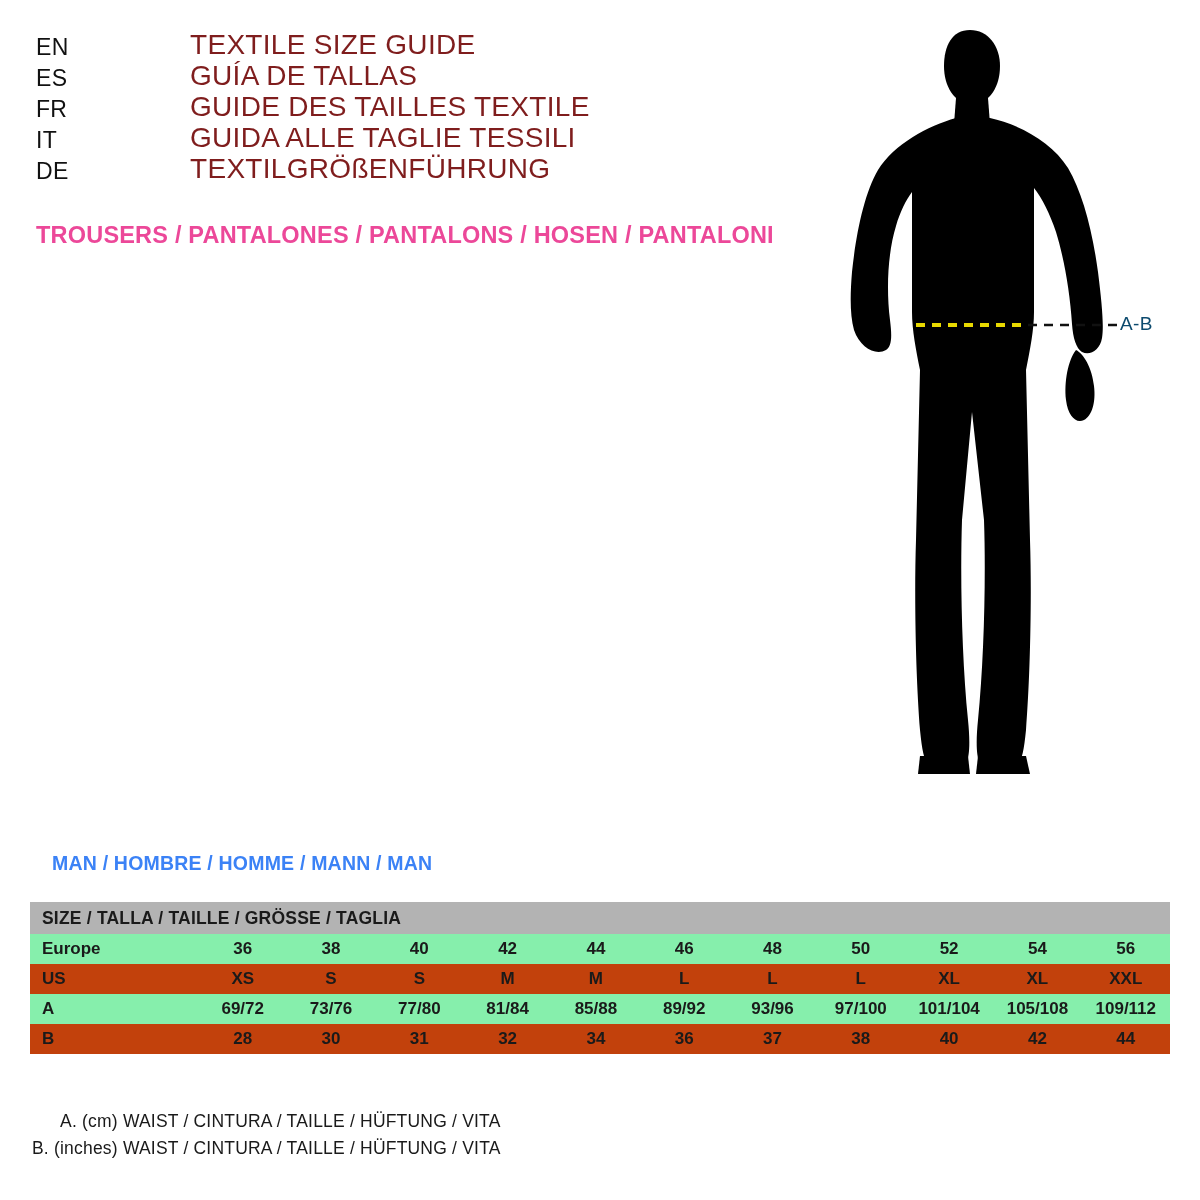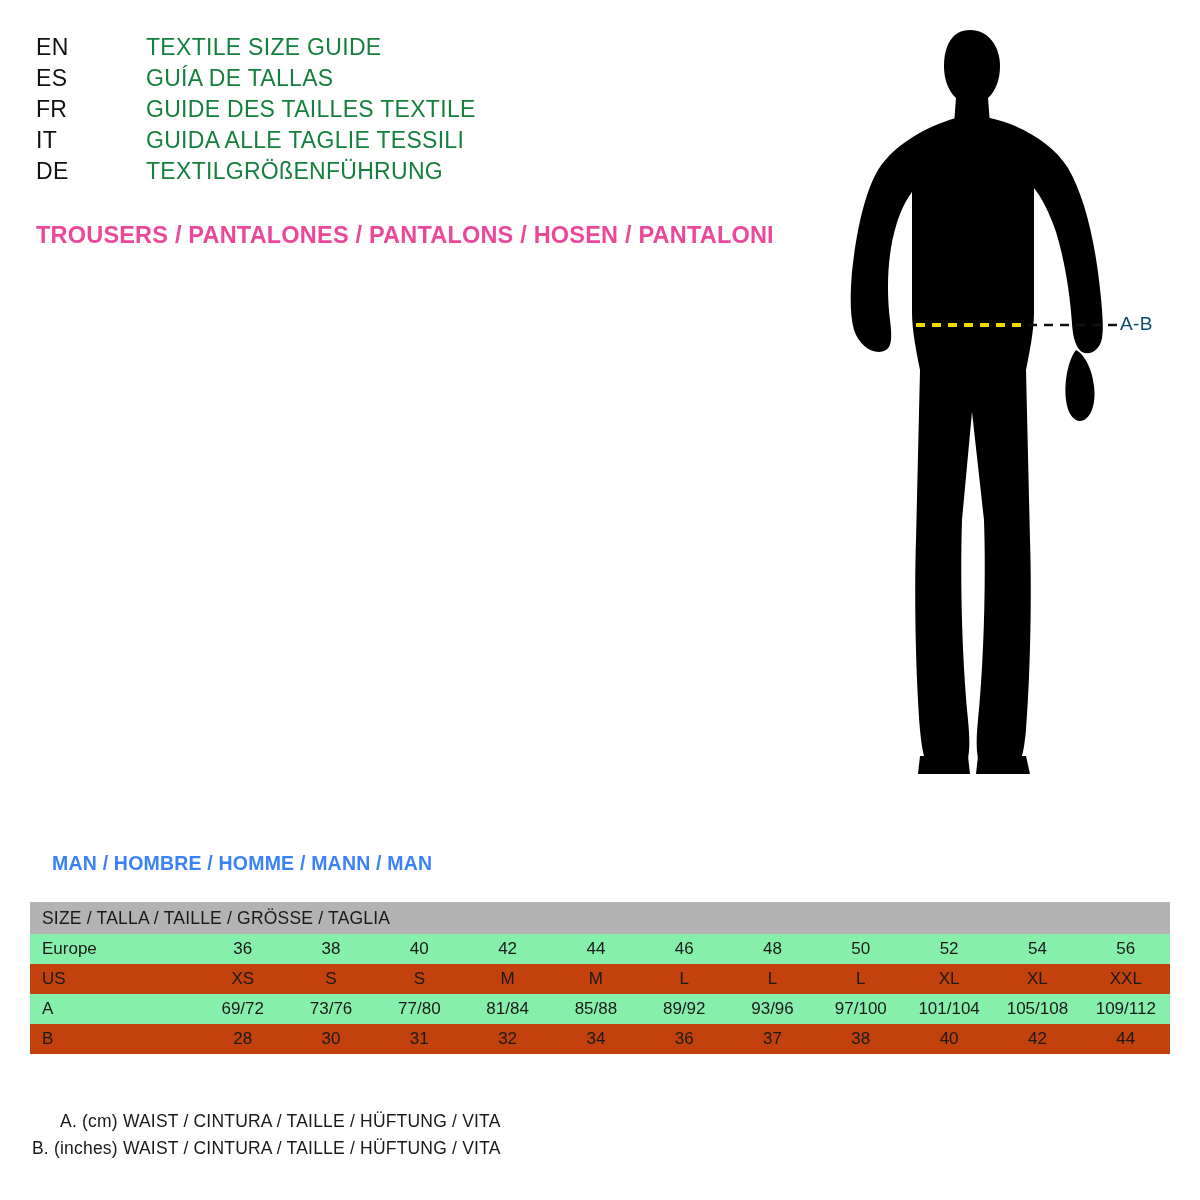--- a/index.html
+++ b/index.html
@@ -29,23 +29,24 @@
     height: 31px;
     gap: 32px;
   }
   .lang-code {
     width: 78px;
     font-size: 23px;
     letter-spacing: 0.3px;
     color: #111;
   }
   .lang-text {
-    font-size: 23px;
+    font-size: 28px;
     letter-spacing: 0.3px;
-    color: #15803d;
+    color: #7f1d1d;
+    margin-left: 44px;
   }
   .garment-title {
     position: absolute;
     left: 36px;
     top: 222px;
     font-size: 23.5px;
     font-weight: bold;
     letter-spacing: 0.2px;
     color: #ec4899;
   }
@@ -83,21 +84,21 @@
   .size-table {
     position: absolute;
     left: 30px;
     top: 902px;
     width: 1140px;
     border-collapse: collapse;
     table-layout: fixed;
   }
   .size-table th, .size-table td {
     font-size: 17px;
-    font-weight: normal;
+    font-weight: bold;
     color: #1a1a1a;
     padding: 0;
     height: 30px;
     text-align: center;
     vertical-align: middle;
   }
   .size-table th.head-cell {
     background: #b3b3b3;
     text-align: left;
     padding-left: 12px;

